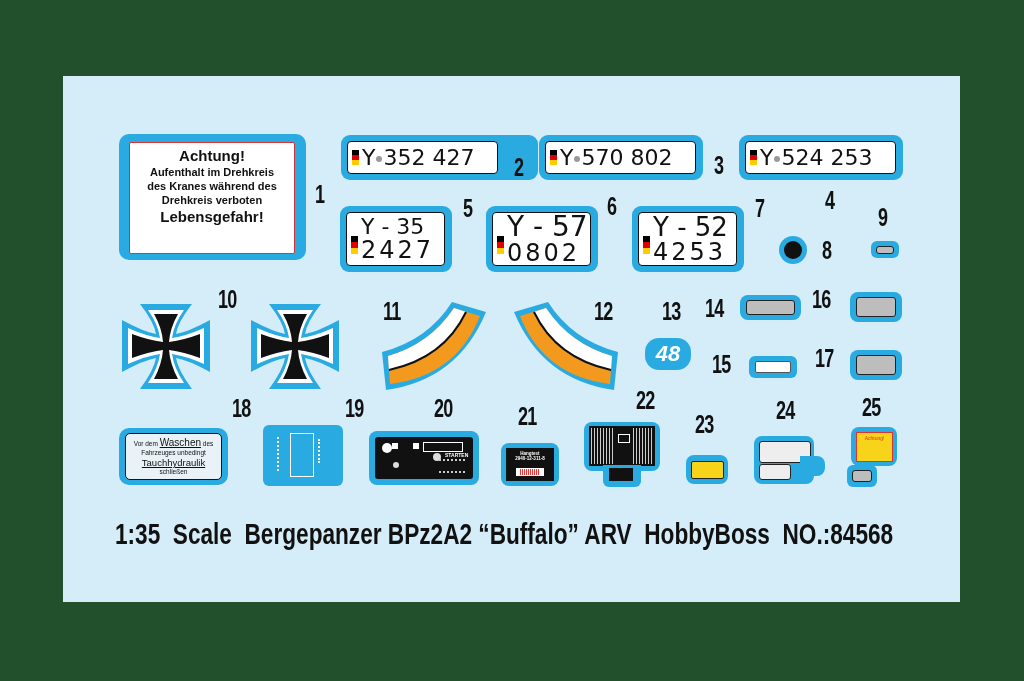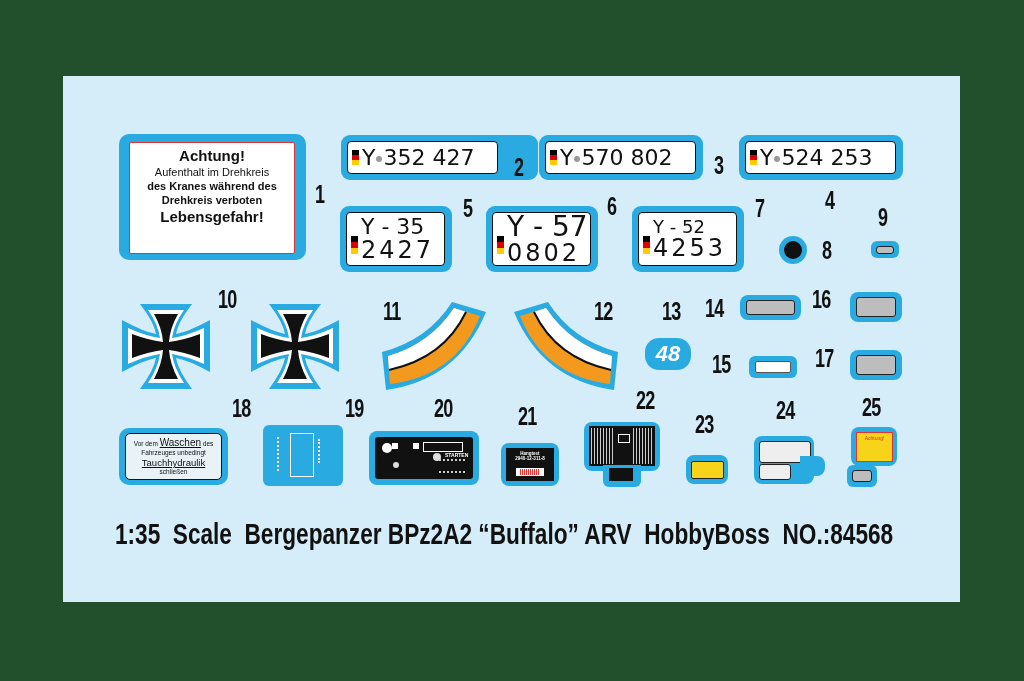--- a/index.html
+++ b/index.html
@@ -19,21 +19,21 @@
   .grey-label{position:absolute;background:#bdbdbd;border:1.2px solid #222;border-radius:3px;}
 </style>
 </head>
 <body>
 
 <div class="sheet"></div>
 
 <div class="cyan" style="left:119px;top:134px;width:187px;height:126px;border-radius:10px;">
   <div class="sign">
     <div style="font-weight:bold;font-size:15px;margin-top:5px;">Achtung!</div>
-    <div style="font-weight:normal;font-size:11px;margin-top:3px;">Aufenthalt im Drehkreis</div>
+    <div style="font-weight:bold;font-size:11px;margin-top:3px;">Aufenthalt im Drehkreis</div>
     <div style="font-weight:bold;font-size:11px;margin-top:3px;">des Kranes während des</div>
     <div style="font-weight:bold;font-size:11px;margin-top:2px;">Drehkreis verboten</div>
     <div style="font-weight:bold;font-size:15px;margin-top:3px;">Lebensgefahr!</div>
   </div>
 </div>
 <div class="num" style="left:315px;top:182px;">1</div>
 
 <div class="cyan" style="left:341px;top:135px;width:197px;height:45px;">
   <div class="plate" style="left:6px;top:6px;width:149px;height:31px;">
     <span class="flag" style="margin-left:4px;height:16px;">
@@ -101,21 +101,21 @@
 <div class="num" style="left:607px;top:194px;">6</div>
 
 <div class="cyan" style="left:632px;top:206px;width:112px;height:66px;">
   <div class="plate" style="left:6px;top:6px;width:97px;height:52px;">
     <span class="flag" style="margin-left:4px;height:18px;margin-top:12px;">
         <i style="background:#000"></i>
         <i style="background:#d00"></i>
         <i style="background:#fc0"></i>
       </span>
     <div style="margin-left:3px;">
-      <div class="plate-text" style="font-size:18px;">Y - 52</div>
+      <div class="plate-text" style="font-size:26px;">Y - 52</div>
       <div class="plate-text" style="font-size:24px;letter-spacing:3px;">4253</div>
     </div>
   </div>
 </div>
 <div class="num" style="left:755px;top:196px;">7</div>
 
 <div class="abs" style="left:779px;top:236px;width:28px;height:28px;border-radius:50%;background:#29abe2;">
   <div style="position:absolute;left:5px;top:5px;width:18px;height:18px;border-radius:50%;background:#111;"></div>
 </div>
 <div class="num" style="left:822px;top:238px;">8</div>

